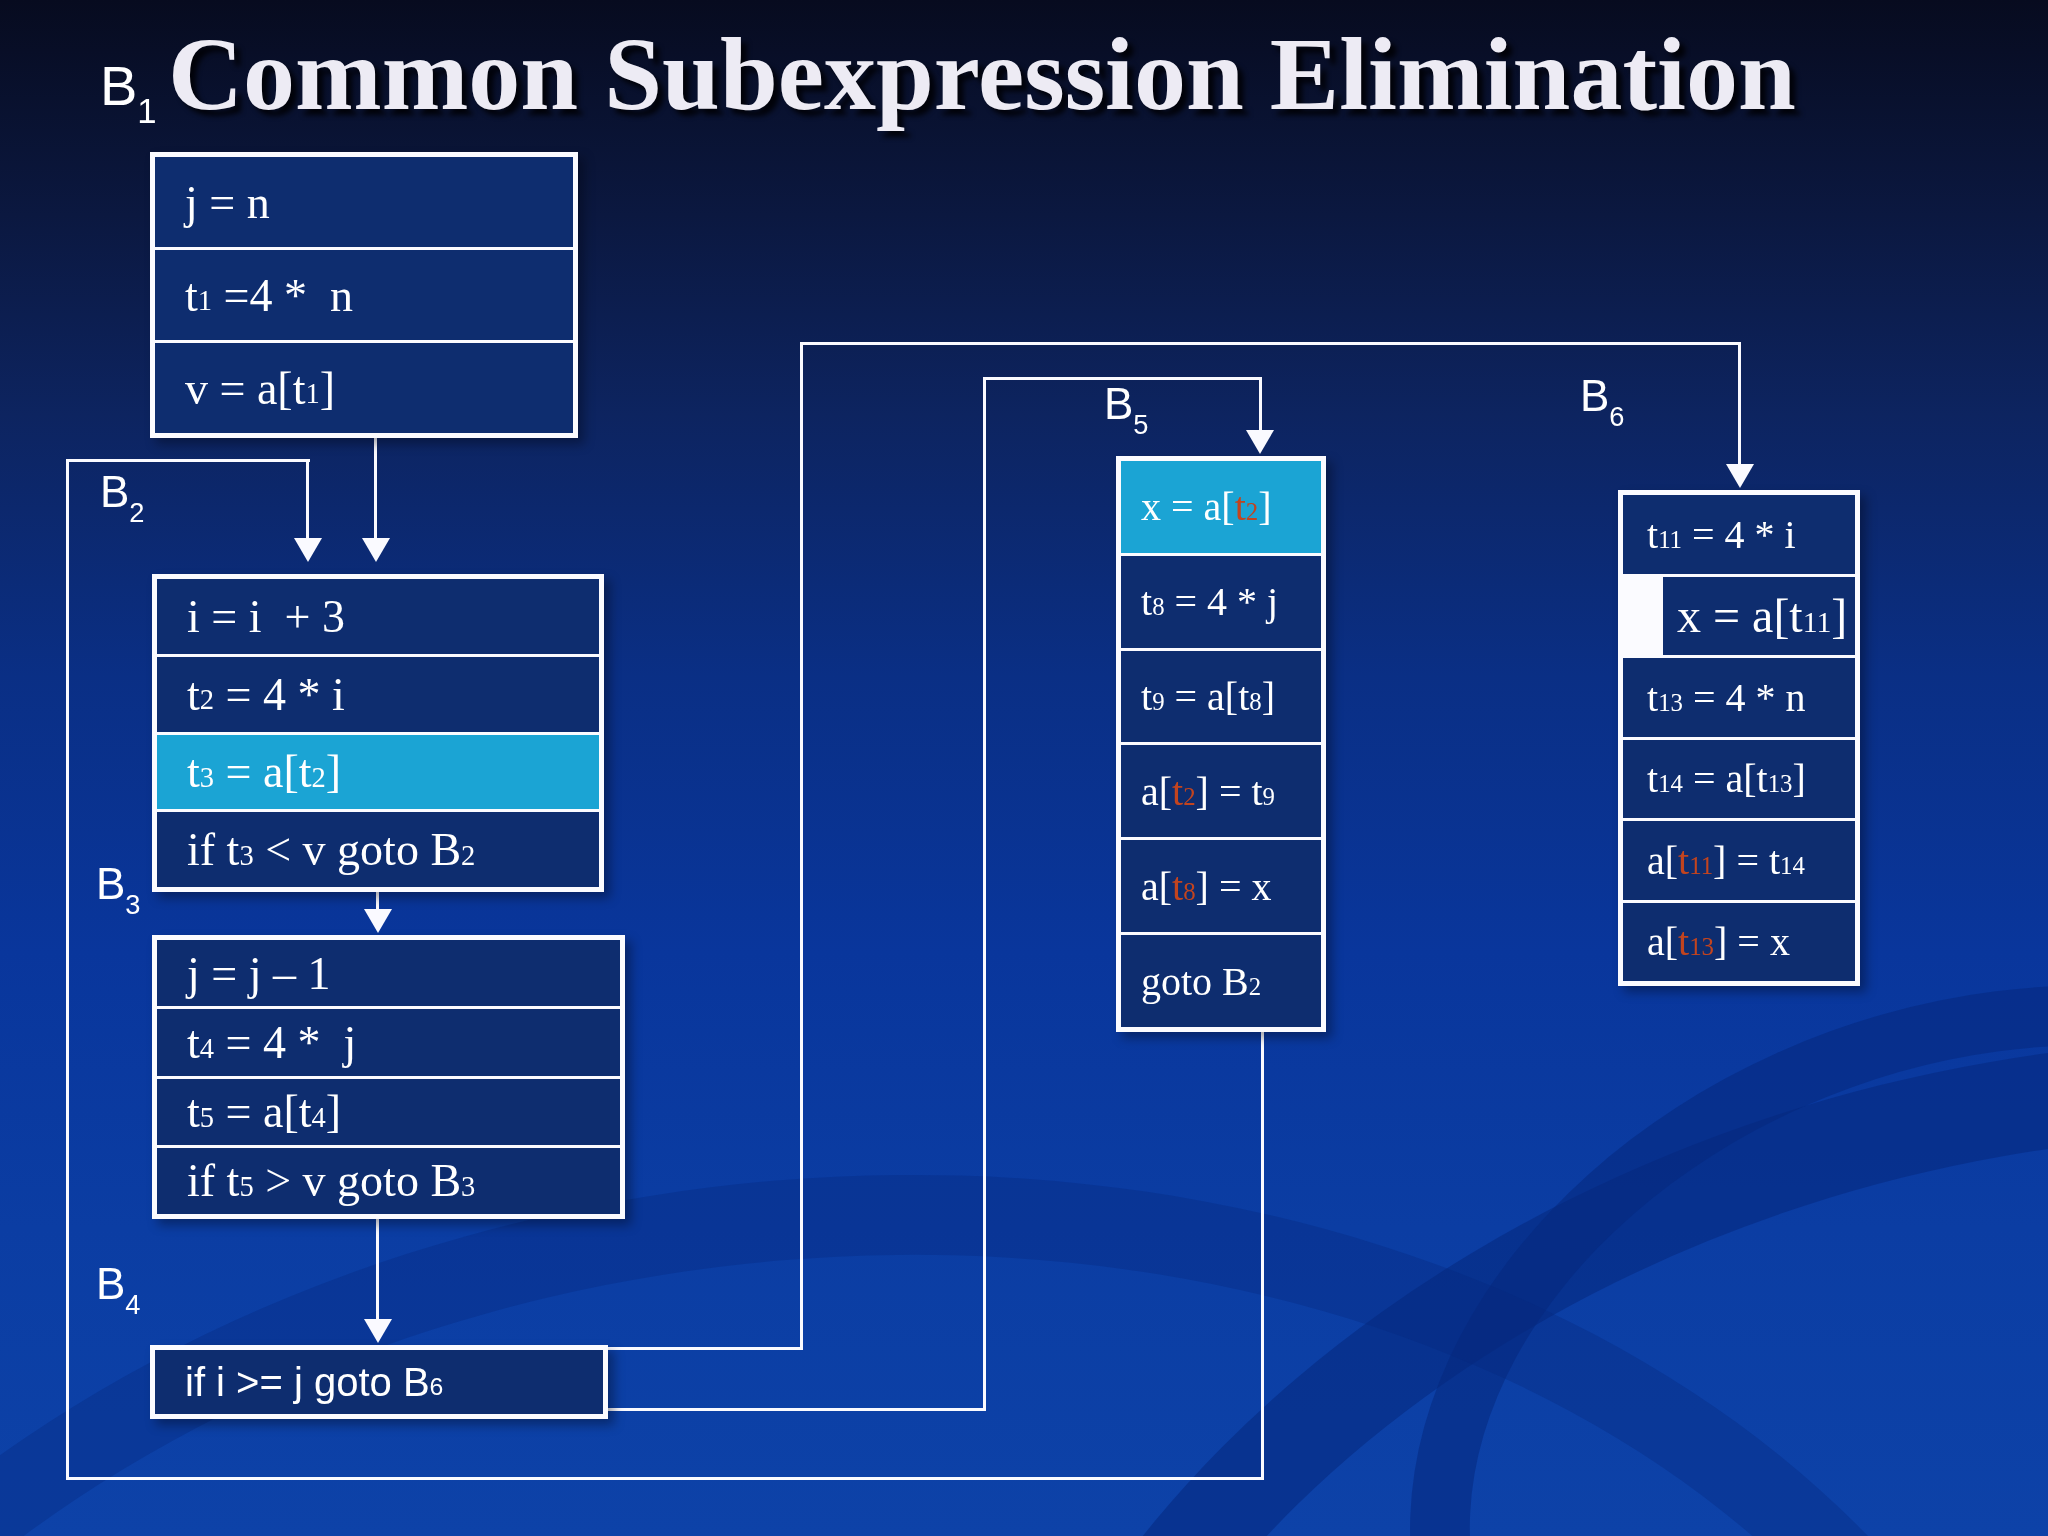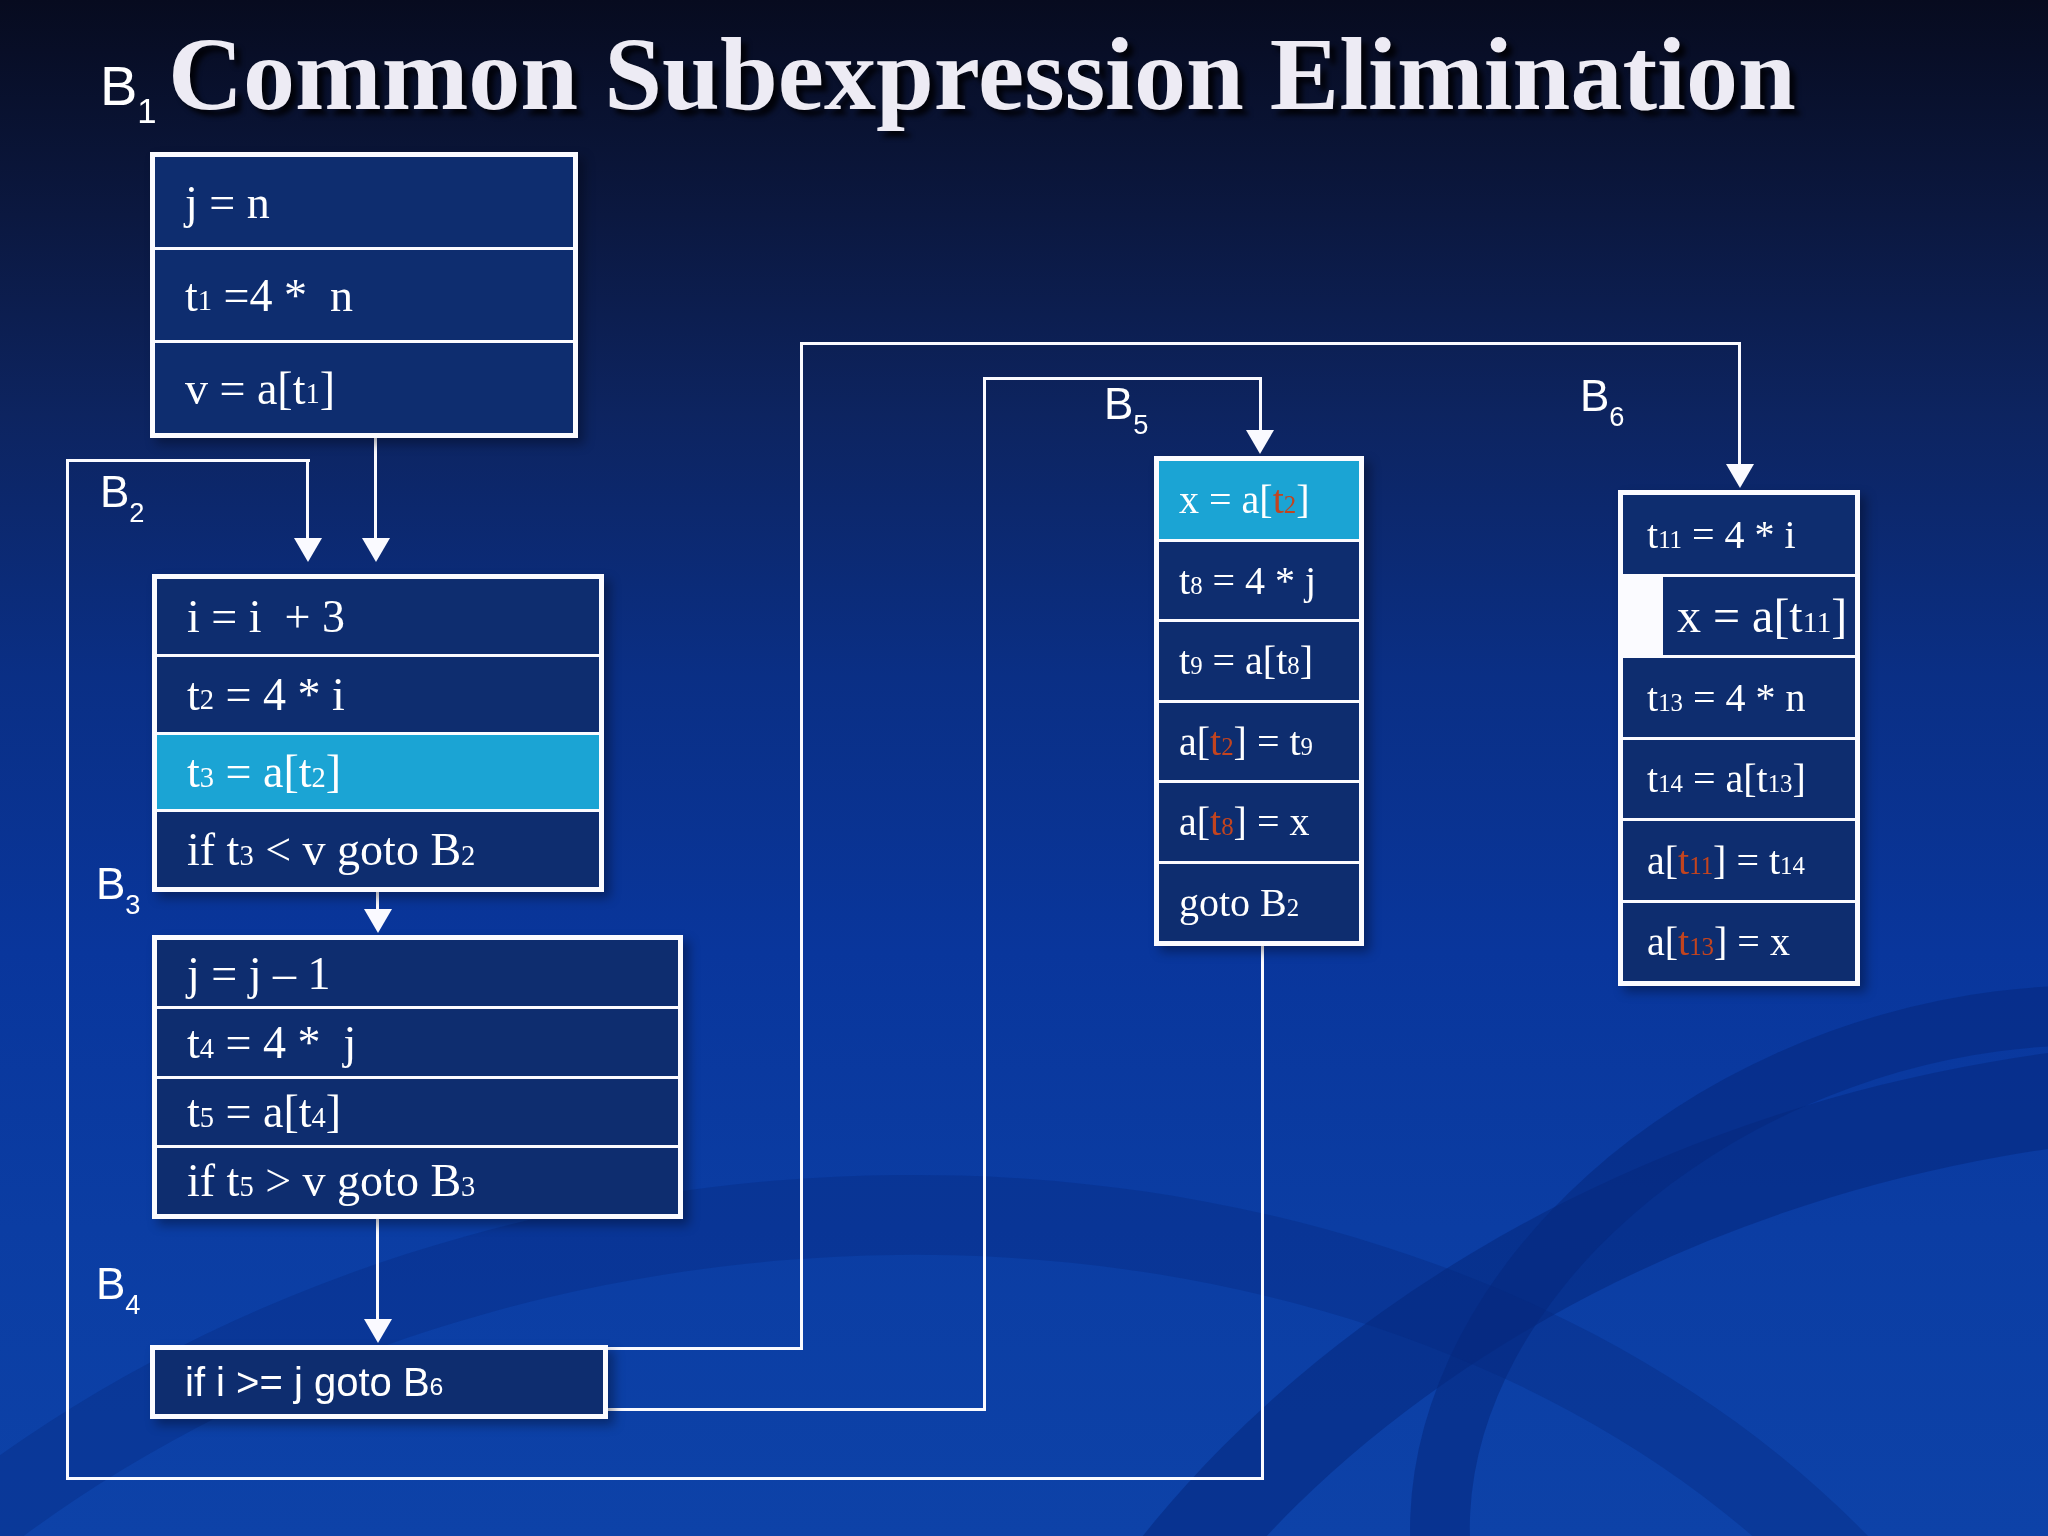--- a/index.html
+++ b/index.html
@@ -99,30 +99,30 @@
       <div class="row" style="background: rgb(14, 45, 111); font-size: 46px; padding-left: 30px;"><span>j = n</span></div>
       <div class="row" style="background: rgb(14, 45, 111); font-size: 46px; padding-left: 30px;"><span>t</span><sub>1</sub><span> =4 *  n</span></div>
       <div class="row" style="background: rgb(14, 45, 111); font-size: 46px; padding-left: 30px;"><span>v = a[t</span><sub>1</sub><span>]</span></div>
     </div>
   <div class="block serif-block" id="blk-b2" style="left:152px;top:574px;width:452px;height:318px;">
       <div class="row" style="background: rgb(14, 45, 111); font-size: 46px; padding-left: 30px;"><span>i = i  + 3</span></div>
       <div class="row" style="background: rgb(14, 45, 111); font-size: 46px; padding-left: 30px;"><span>t</span><sub>2</sub><span> = 4 * i</span></div>
       <div class="row" style="background: rgb(27, 164, 212); font-size: 46px; padding-left: 30px;"><span>t</span><sub>3</sub><span> = a[t</span><sub>2</sub><span>]</span></div>
       <div class="row" style="background: rgb(14, 45, 111); font-size: 46px; padding-left: 30px;"><span>if t</span><sub>3</sub><span> &lt; v goto B</span><sub>2</sub></div>
     </div>
-  <div class="block serif-block" id="blk-b3" style="left:152px;top:935px;width:531px;height:284px;">
+  <div class="block serif-block" id="blk-b3" style="left:152px;top:935px;width:473px;height:284px;">
       <div class="row" style="background: rgb(14, 45, 111); font-size: 46px; padding-left: 30px;"><span>j = j – 1</span></div>
       <div class="row" style="background: rgb(14, 45, 111); font-size: 46px; padding-left: 30px;"><span>t</span><sub>4</sub><span> = 4 *  j</span></div>
       <div class="row" style="background: rgb(14, 45, 111); font-size: 46px; padding-left: 30px;"><span>t</span><sub>5</sub><span> = a[t</span><sub>4</sub><span>]</span></div>
       <div class="row" style="background: rgb(14, 45, 111); font-size: 46px; padding-left: 30px;"><span>if t</span><sub>5</sub><span> &gt; v goto B</span><sub>3</sub></div>
     </div>
   <div class="block sans-block" id="blk-b4" style="left:150px;top:1345px;width:458px;height:74px;">
       <div class="row" style="background: rgb(14, 45, 111); font-size: 40px; padding-left: 30px;"><span>if i &gt;= j goto B</span><sub>6</sub></div>
     </div>
-  <div class="block serif-block" id="blk-b5" style="left:1154px;top:456px;width:210px;height:490px;">
+  <div class="block serif-block" id="blk-b5" style="left:1116px;top:456px;width:210px;height:576px;">
       <div class="row" style="background: rgb(27, 164, 212); font-size: 40px; padding-left: 20px;"><span>x = a[</span><span style="color: rgb(194, 68, 31);">t</span><sub style="color: rgb(194, 68, 31);">2</sub><span>]</span></div>
       <div class="row" style="background: rgb(14, 45, 111); font-size: 40px; padding-left: 20px;"><span>t</span><sub>8</sub><span> = 4 * j</span></div>
       <div class="row" style="background: rgb(14, 45, 111); font-size: 40px; padding-left: 20px;"><span>t</span><sub>9</sub><span> = a[t</span><sub>8</sub><span>]</span></div>
       <div class="row" style="background: rgb(14, 45, 111); font-size: 40px; padding-left: 20px;"><span>a[</span><span style="color: rgb(194, 68, 31);">t</span><sub style="color: rgb(194, 68, 31);">2</sub><span>] = t</span><sub>9</sub></div>
       <div class="row" style="background: rgb(14, 45, 111); font-size: 40px; padding-left: 20px;"><span>a[</span><span style="color: rgb(194, 68, 31);">t</span><sub style="color: rgb(194, 68, 31);">8</sub><span>] = x</span></div>
       <div class="row" style="background: rgb(14, 45, 111); font-size: 40px; padding-left: 20px;"><span>goto B</span><sub>2</sub></div>
     </div>
   <div class="block serif-block" id="blk-b6" style="left:1618px;top:490px;width:242px;height:496px;">
       <div class="row" style="background: rgb(14, 45, 111); font-size: 40px; padding-left: 24px;"><span>t</span><sub>11</sub><span> = 4 * i</span></div>
       <div class="row" style="background: rgb(14, 45, 111); font-size: 48px; padding-left: 14px; margin-left: 40px;"><span>x = a[t</span><sub>11</sub><span>]</span></div>

